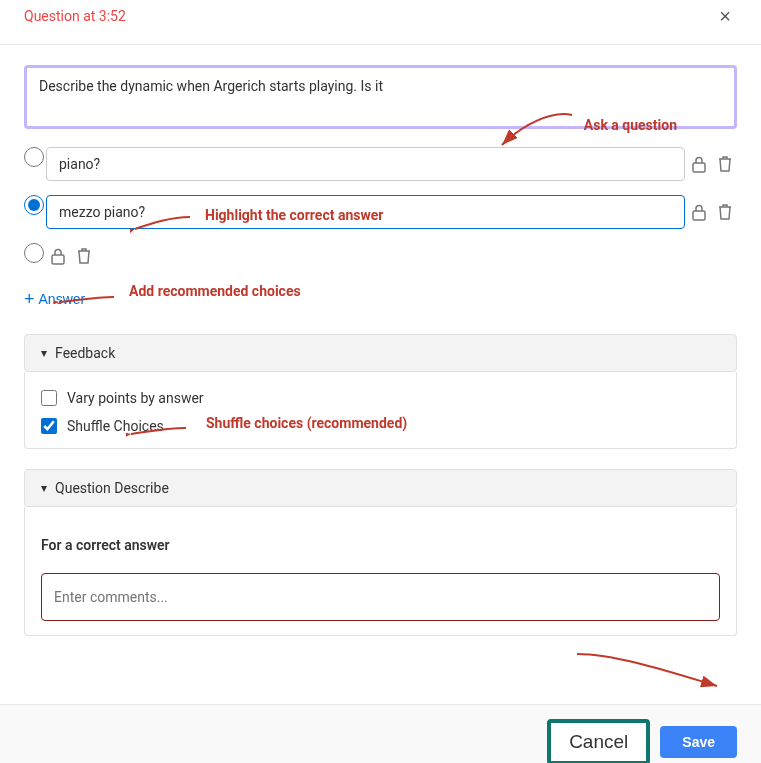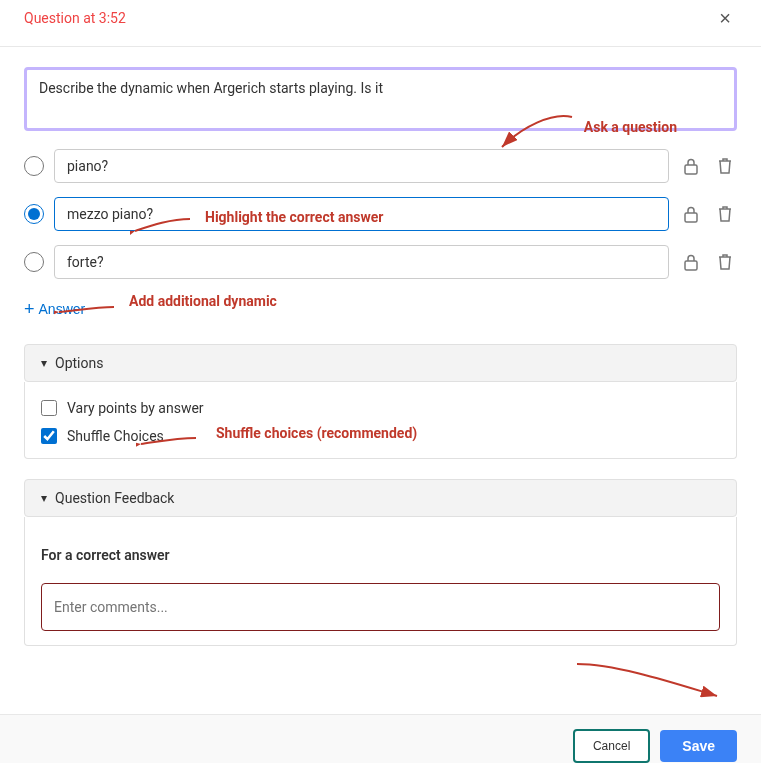--- a/index.html
+++ b/index.html
@@ -62,23 +62,22 @@
       padding: 10px 12px;
       font-size: 14px;
       color: #333;
       resize: none;
       height: 64px;
       outline: none;
       font-family: inherit;
     }
     .answer-row {
       display: flex;
-      align-items: center;
       margin-top: 14px;
-      gap: 10px;
+      gap: 2px;
     }
     .radio-btn {
       width: 20px;
       height: 20px;
       accent-color: #0070d2;
       cursor: pointer;
       flex-shrink: 0;
     }
     .answer-input {
       flex: 1;
@@ -178,24 +177,24 @@
       display: flex;
       align-items: center;
       justify-content: flex-end;
       padding: 14px 24px;
       border-top: 1px solid #e8e8e8;
       background: #f9f9f9;
       gap: 10px;
     }
     .btn-cancel {
       background: #fff;
-      border: 2px solid #0f766e;
+      border: 4px solid #0f766e;
       border-radius: 4px;
       padding: 8px 18px;
-      font-size: 12px;
+      font-size: 19px;
       cursor: pointer;
       color: #333;
     }
     .btn-save {
       background: #3b82f6;
       border: none;
       border-radius: 4px;
       padding: 8px 22px;
       font-size: 14px;
       cursor: pointer;
@@ -280,21 +279,20 @@
                 <polygon points="8 0, 0 3, 8 6" fill="#c0392b"></polygon>
               </marker>
             </defs>
             <path d="M60,8 C40,8 20,15 5,20" stroke="#c0392b" stroke-width="2" fill="none" marker-end="url(#arrowhead2)"></path>
           </svg>
           <span class="red-label">Highlight the correct answer</span>
         </div>
 
         <div class="answer-row">
           <input type="radio" name="correct-answer" class="radio-btn" style="">
-          <input type="text" class="answer-input" value="forte?" style="">
           <button class="icon-btn">
             <svg width="16" height="18" viewBox="0 0 16 18" fill="none" stroke="#777" stroke-width="1.5">
               <rect x="2" y="8" width="12" height="9" rx="1.5"></rect>
               <path d="M5 8V5.5a3 3 0 0 1 6 0V8"></path>
             </svg>
           </button>
           <button class="icon-btn">
             <svg width="16" height="18" viewBox="0 0 16 18" fill="none" stroke="#777" stroke-width="1.5">
               <path d="M2 4h12M6 4V2h4v2M3 4l1 12h8l1-12"></path>
             </svg>
@@ -309,58 +307,58 @@
 
           <div style="position:absolute; left:105px; top:-4px;">
             <svg width="70" height="30" style="position:absolute; top:6px; left:-75px;" viewBox="0 0 70 30">
               <defs>
                 <marker id="arrowhead3" markerWidth="8" markerHeight="6" refX="0" refY="3" orient="auto">
                   <polygon points="8 0, 0 3, 8 6" fill="#c0392b"></polygon>
                 </marker>
               </defs>
               <path d="M60,10 C40,10 20,14 5,15" stroke="#c0392b" stroke-width="2" fill="none" marker-end="url(#arrowhead3)"></path>
             </svg>
-            <span class="red-label">Add additional dynamic</span>
+            <span class="red-label">Add recommended choices</span>
           </div>
         </div>
       </div>
 
       <div style="margin-top:16px;">
         <div class="section-header">
           <span class="chevron">▾</span>
-          <span>Options</span>
+          <span>Feedback</span>
         </div>
         <div class="section-content">
           <div class="checkbox-row">
             <input type="checkbox" id="varyPoints" style="">
             <label for="varyPoints">Vary points by answer</label>
           </div>
           <div class="checkbox-row" style="position:relative; margin-top:12px;">
             <input type="checkbox" id="shuffleChoices" checked="" style="">
             <label for="shuffleChoices">Shuffle Choices</label>
 
-            <div style="position:absolute; left:175px; top:-3px;">
+            <div style="position:absolute; left:165px; top:-3px;">
               <svg width="70" height="28" style="position:absolute; top:5px; left:-80px;" viewBox="0 0 70 28">
                 <defs>
                   <marker id="arrowhead4" markerWidth="8" markerHeight="6" refX="0" refY="3" orient="auto">
                     <polygon points="8 0, 0 3, 8 6" fill="#c0392b"></polygon>
                   </marker>
                 </defs>
                 <path d="M60,8 C40,8 20,12 5,14" stroke="#c0392b" stroke-width="2" fill="none" marker-end="url(#arrowhead4)"></path>
               </svg>
               <span class="red-label">Shuffle choices (recommended)</span>
             </div>
           </div>
         </div>
       </div>
 
       <div style="margin-top:14px;">
         <div class="section-header">
           <span class="chevron">▾</span>
-          <span>Question Feedback</span>
+          <span>Question Describe</span>
         </div>
         <div class="section-content feedback-section">
           <div class="feedback-label">For a correct answer</div>
           <input type="text" class="feedback-input" placeholder="Enter comments..." style="">
         </div>
       </div>
 
       <div style="position:relative; margin-top:8px; height:40px;">
         <svg width="180" height="50" style="position:absolute; right:0; bottom:-10px;" viewBox="0 0 180 50">
           <defs>

